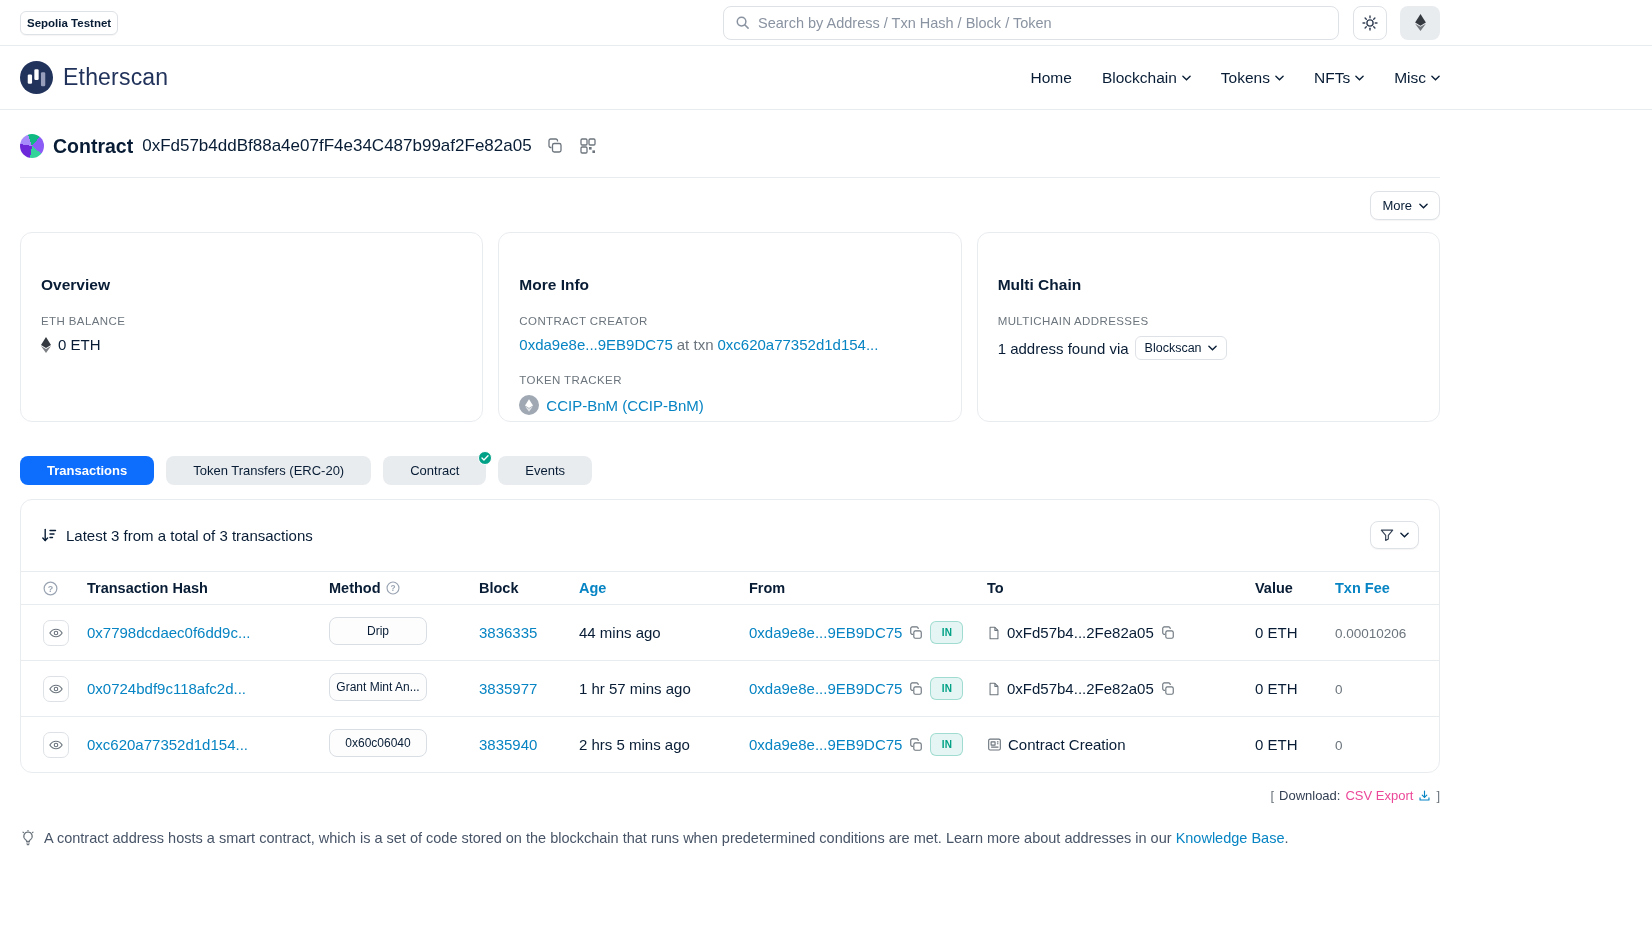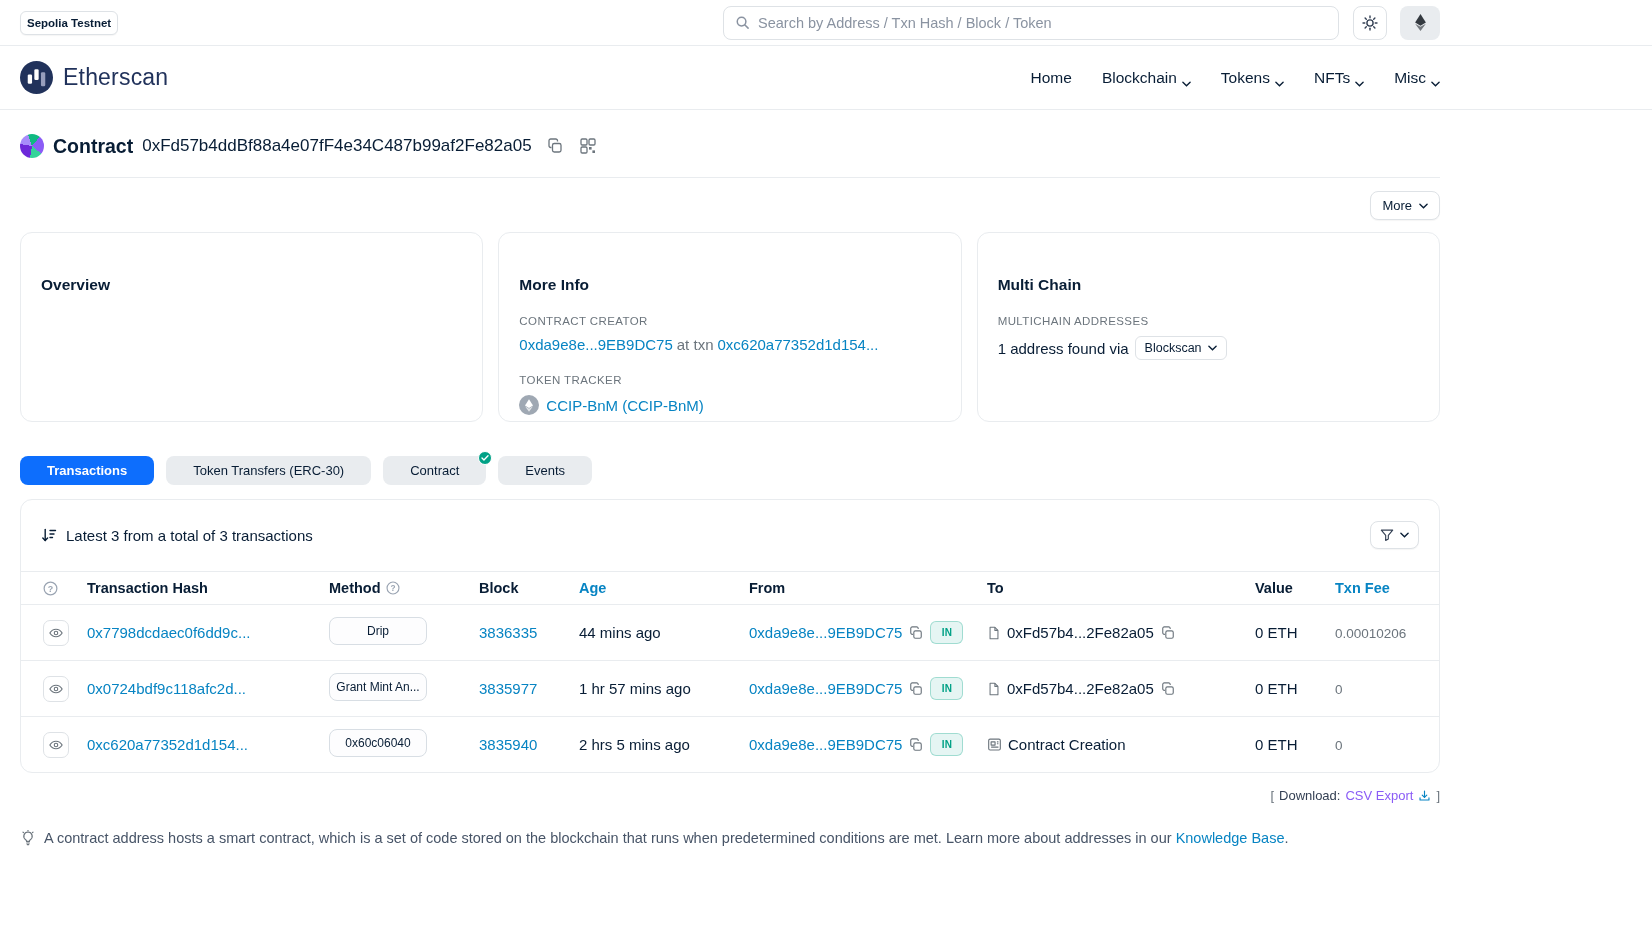--- a/index.html
+++ b/index.html
@@ -37,21 +37,21 @@
     display: flex; align-items: center; justify-content: center;
   }
   .eth-btn { width: 40px; background: #e9ecef; border: none; margin-left: 13px; }
 
   
   .site-header { border-bottom: 1px solid #e9ecef; }
   .header-inner { display: flex; align-items: center; height: 63px; }
   .brand { display: flex; align-items: center; gap: 10px; }
   .brand-name { font-size: 23px; color: #21325b; font-weight: 500; letter-spacing: .2px; }
   .main-nav { margin-left: auto; display: flex; align-items: center; gap: 30px; }
-  .nav-item { display: flex; align-items: flex-end; gap: 5px; font-size: 15.5px; color: #081d35; cursor: pointer; background: none; border: none; }
+  .nav-item { display: flex; align-items: center; gap: 5px; font-size: 15.5px; color: #081d35; cursor: pointer; background: none; border: none; }
 
   
   .page-title-row { display: flex; align-items: center; gap: 9px; padding: 24px 0 19px; }
   .avatar {
     width: 24px; height: 24px; border-radius: 50%;
     background: conic-gradient(from 40deg, #8b5cf6 0 90deg, #34d399 90deg 150deg, #6d28d9 150deg 240deg, #a78bfa 240deg 300deg, #10b981 300deg 360deg);
   }
   .page-type { font-size: 19.5px; font-weight: 700; }
   .page-address { font-size: 17px; color: #081d35; }
   .title-action { background: none; border: none; display: flex; align-items: center; padding: 2px; margin-left: 4px; }
@@ -133,21 +133,21 @@
     min-width: 33px; padding: 5px 6px; border-radius: 6px;
     font-size: 10px; font-weight: 700; letter-spacing: .3px;
     color: #00a186; background: rgba(0,161,134,.1); border: 1px solid rgba(0,161,134,.3);
   }
   .to-text { color: #081d35; }
   .fee-text { color: #6c757d; font-size: 13.5px; }
 
   
   .download-row { display: flex; justify-content: flex-end; align-items: center; gap: 5px; padding: 15px 0 0; font-size: 13px; color: #6c757d; }
   .download-label { color: #344054; }
-  .csv-link { display: inline-flex; align-items: center; gap: 5px; color: #8b5cf6; }
+  .csv-link { display: inline-flex; align-items: center; gap: 5px; color: #ec4899; }
   .footnote { display: flex; align-items: center; gap: 8px; margin-top: 27px; font-size: 14.5px; color: #475467; }
   .footnote-icon { flex: none; display: flex; }
 </style>
 </head>
 <body>
 
 <div class="topbar">
   <div class="container topbar-inner">
     <span class="network-badge">Sepolia Testnet</span>
     <div class="search-box">
@@ -271,20 +271,32 @@
             <path d="M1 1l4 4 4-4"></path>
           </svg>
         </span>
     </button>
   </div>
 
   <div class="cards">
 
     <section class="card">
       <h2 class="card-title">Overview</h2>
+      <div class="field-group">
+        <div class="field-label">ETH BALANCE</div>
+        <div class="field-value">
+          <span style="display:flex">
+              <svg viewBox="0 0 12 19" width="10" height="16">
+                <path d="M6 0L0 9.6l6 3.5 6-3.5z" fill="#343a40"></path>
+                <path d="M0 10.8L6 19l6-8.2-6 3.4z" fill="#343a40" opacity=".65"></path>
+              </svg>
+            </span>
+          <span>0 ETH</span>
+        </div>
+      </div>
     </section>
 
     <section class="card">
       <h2 class="card-title">More Info</h2>
       <div class="field-group">
         <div class="field-label">CONTRACT CREATOR</div>
         <div class="field-value" style="gap:4px">
           <a href="#">0xda9e8e...9EB9DC75</a>
           <span class="muted">at txn</span>
           <a href="#">0xc620a77352d1d154...</a>
@@ -319,21 +331,21 @@
               </span>
           </button>
         </div>
       </div>
     </section>
 
   </div>
 
   <div class="tabs">
     <button class="tab active">Transactions</button>
-    <button class="tab">Token Transfers (ERC-30)</button>
+    <button class="tab">Token Transfers (ERC-20)</button>
     <button class="tab">
       <span>Contract</span>
       <span class="tab-badge">
         <svg viewBox="0 0 10 8" width="8" height="6" fill="none" stroke="#fff" stroke-width="1.8" stroke-linecap="round" stroke-linejoin="round">
             <path d="M1 4l2.6 2.6L9 1"></path>
           </svg>
       </span>
     </button>
     <button class="tab">Events</button>
   </div>

